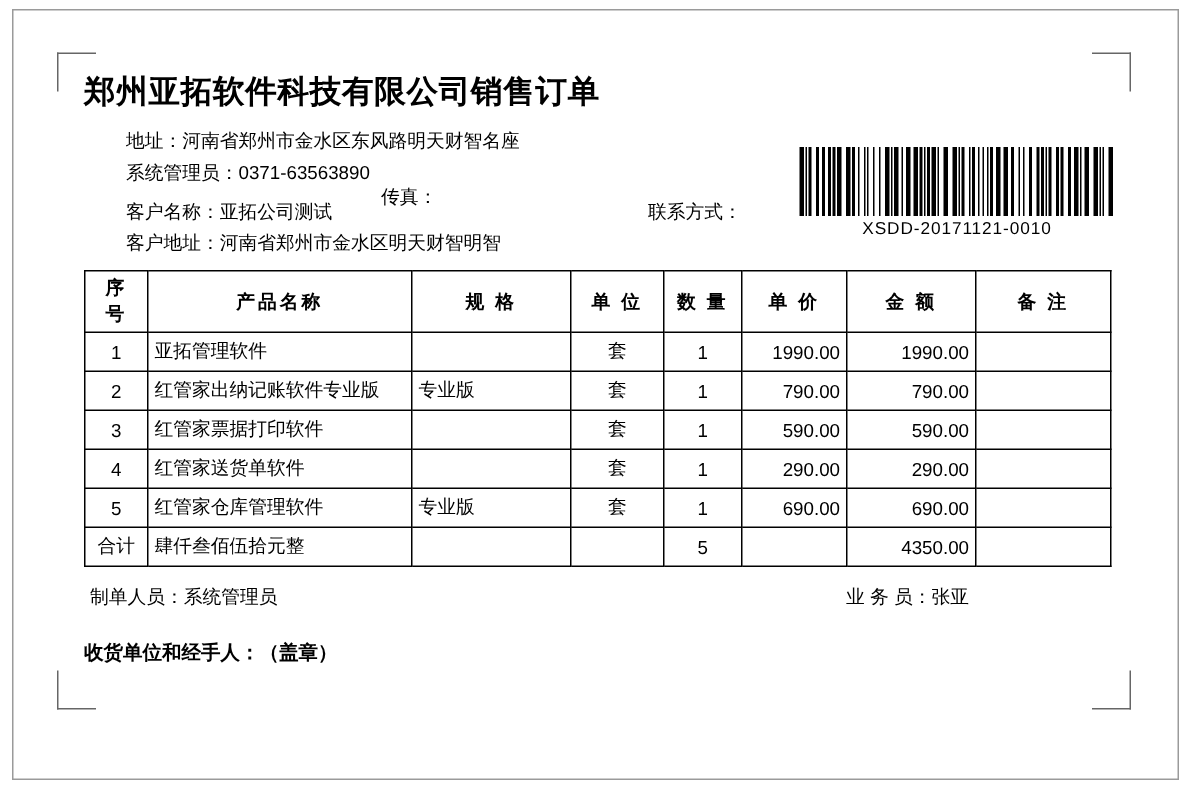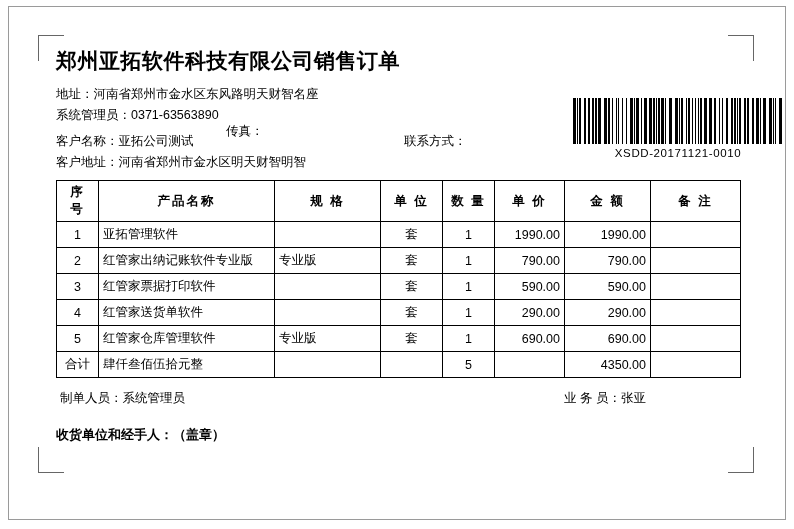--- a/index.html
+++ b/index.html
@@ -58,20 +58,21 @@
     margin: 0 0 10px 0;
     line-height: 1.25;
   }
 
   .header-row {
     position: relative;
     font-size: 12.5px;
     line-height: 20px;
     margin-bottom: 1px;
     white-space: nowrap;
+    margin-left: 28px;
   }
   .hdr-label { display: inline-block; }
   .hdr-val { display: inline-block; }
   .hdr-mid {
     position: absolute;
     left: 348px;
     top: 0;
   }
   .hdr-right {
     position: absolute;
@@ -80,21 +81,21 @@
   }
   .hdr-traine {
     position: absolute;
     left: 170px;
     top: 16px;
   }
 
   
   .barcode-wrap {
     position: absolute;
-    left: 516px;
+    left: 476px;
     top: 50px;
     width: 212px;
     text-align: center;
   }
   .barcode-bars {
     height: 46px;
     display: flex;
     align-items: stretch;
     justify-content: center;
     gap: 0;

